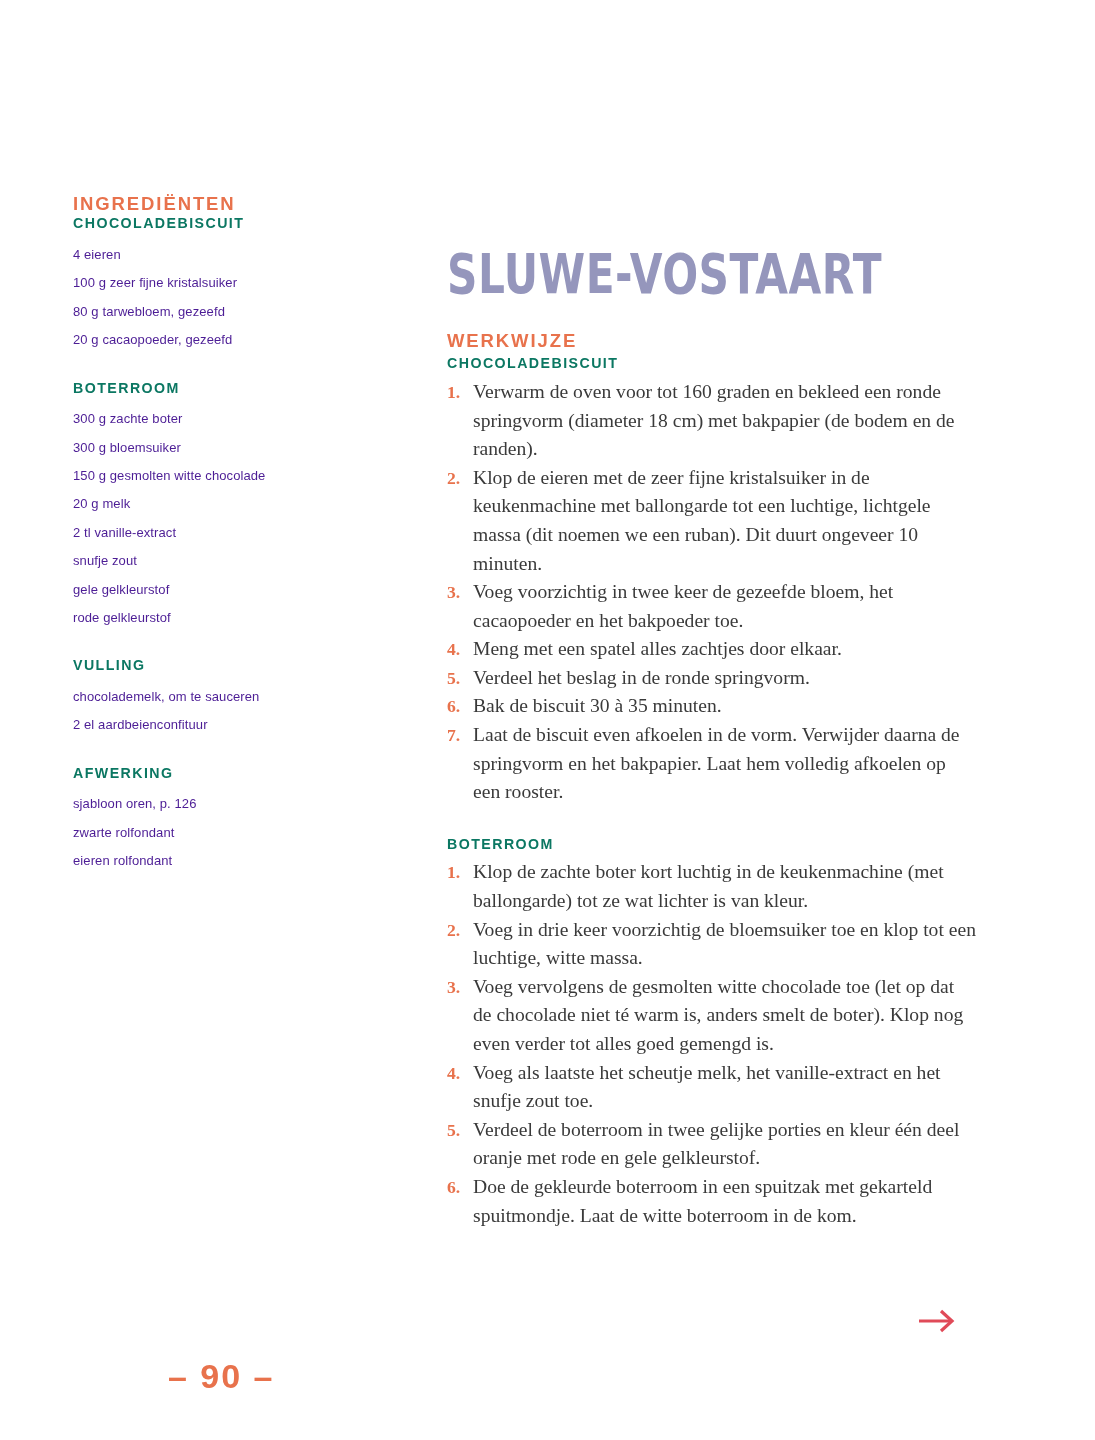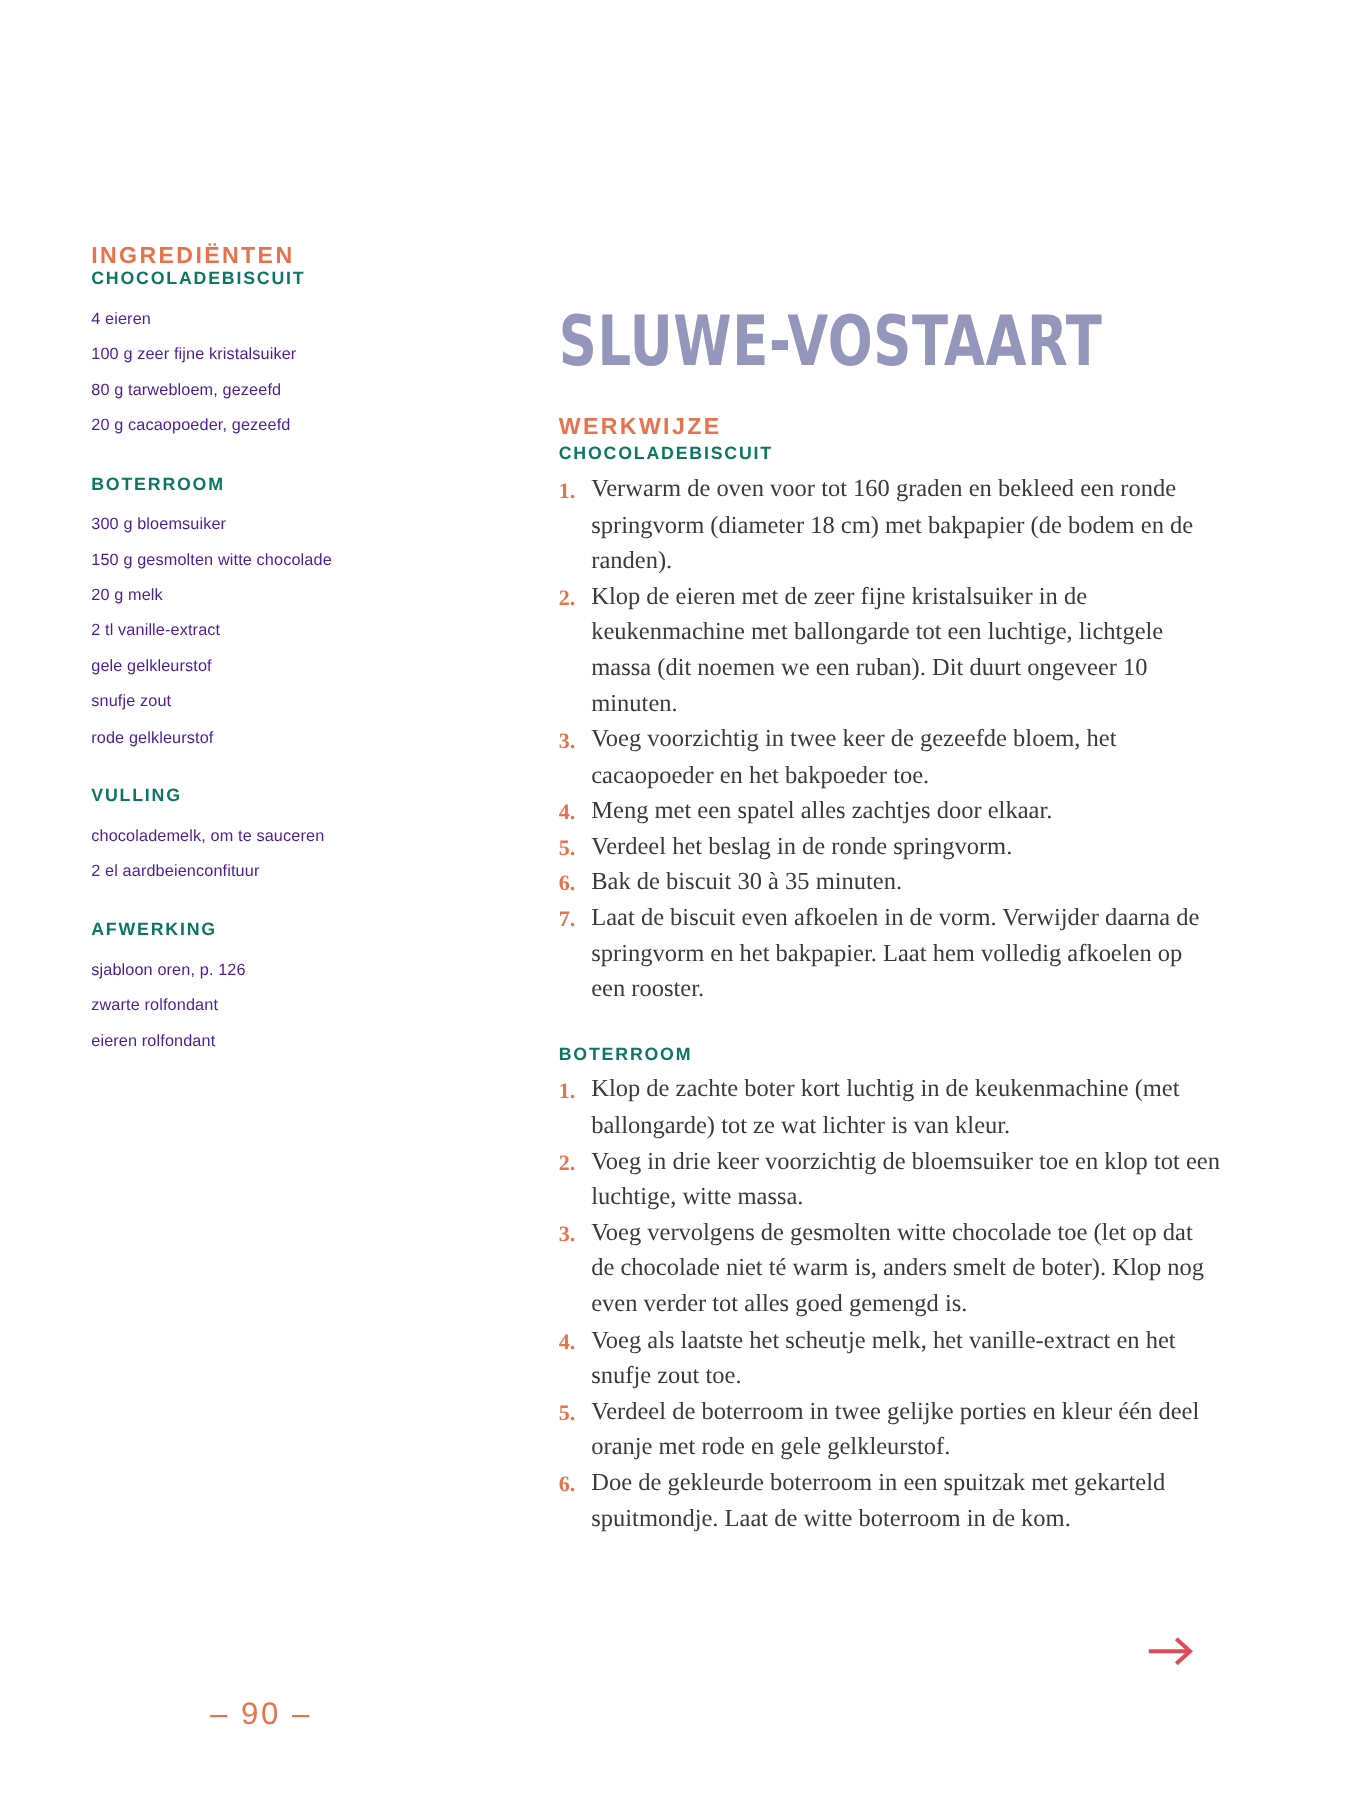--- a/index.html
+++ b/index.html
@@ -142,22 +142,22 @@
   .step-text {
     flex: 1 1 auto;
   }
 
   
   .page-number {
     position: absolute;
     left: 168px;
     top: 1357px;
     font-family: "Liberation Sans", sans-serif;
-    font-weight: normal;
-    font-size: 25px;
+    font-weight: bold;
+    font-size: 34px;
     letter-spacing: 2px;
     color: #E8724C;
     white-space: nowrap;
   }
 
   .next-arrow {
     position: absolute;
     left: 916px;
     top: 1306px;
     width: 42px;
@@ -176,26 +176,27 @@
     <div class="ing-group">
       <h3 class="sub-title">CHOCOLADEBISCUIT</h3>
       <div class="ing-item">4 eieren</div>
       <div class="ing-item">100 g zeer fijne kristalsuiker</div>
       <div class="ing-item">80 g tarwebloem, gezeefd</div>
       <div class="ing-item">20 g cacaopoeder, gezeefd</div>
     </div>
 
     <div class="ing-group">
       <h3 class="sub-title">BOTERROOM</h3>
+      <div class="ing-item">300 g zachte boter</div>
       <div class="ing-item">300 g bloemsuiker</div>
       <div class="ing-item">150 g gesmolten witte chocolade</div>
       <div class="ing-item">20 g melk</div>
       <div class="ing-item">2 tl vanille-extract</div>
+      <div class="ing-item">snufje zout</div>
       <div class="ing-item">gele gelkleurstof</div>
-      <div class="ing-item">snufje zout</div>
       <div class="ing-item">rode gelkleurstof</div>
     </div>
 
     <div class="ing-group">
       <h3 class="sub-title">VULLING</h3>
       <div class="ing-item">chocolademelk, om te sauceren</div>
       <div class="ing-item">2 el aardbeienconfituur</div>
     </div>
 
     <div class="ing-group">

